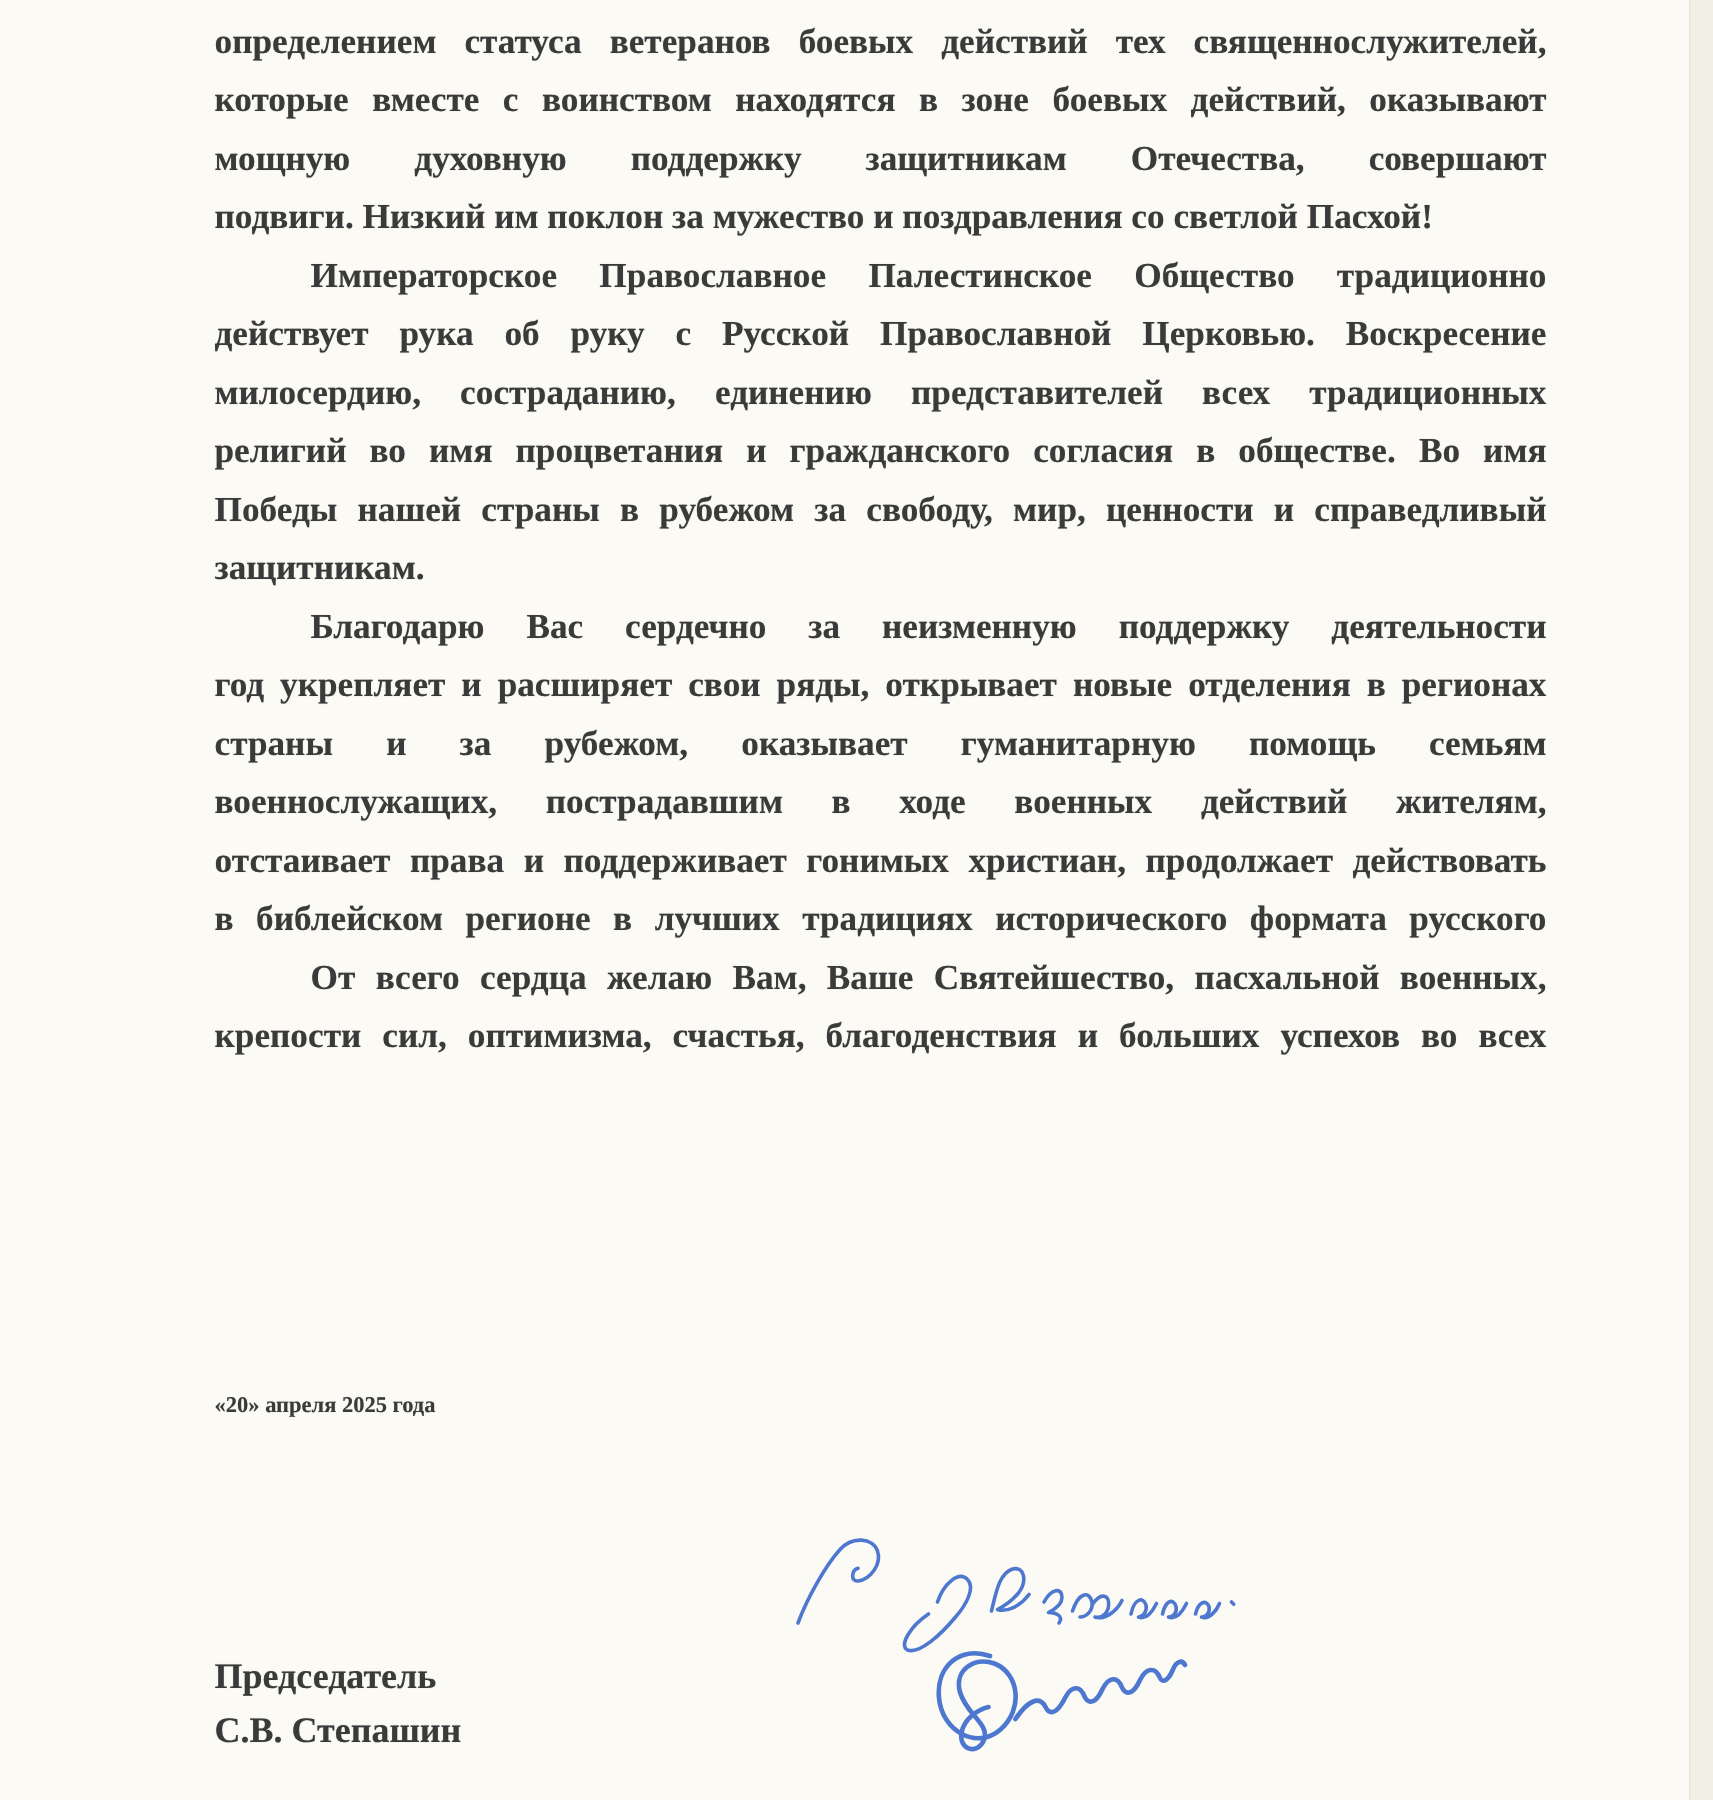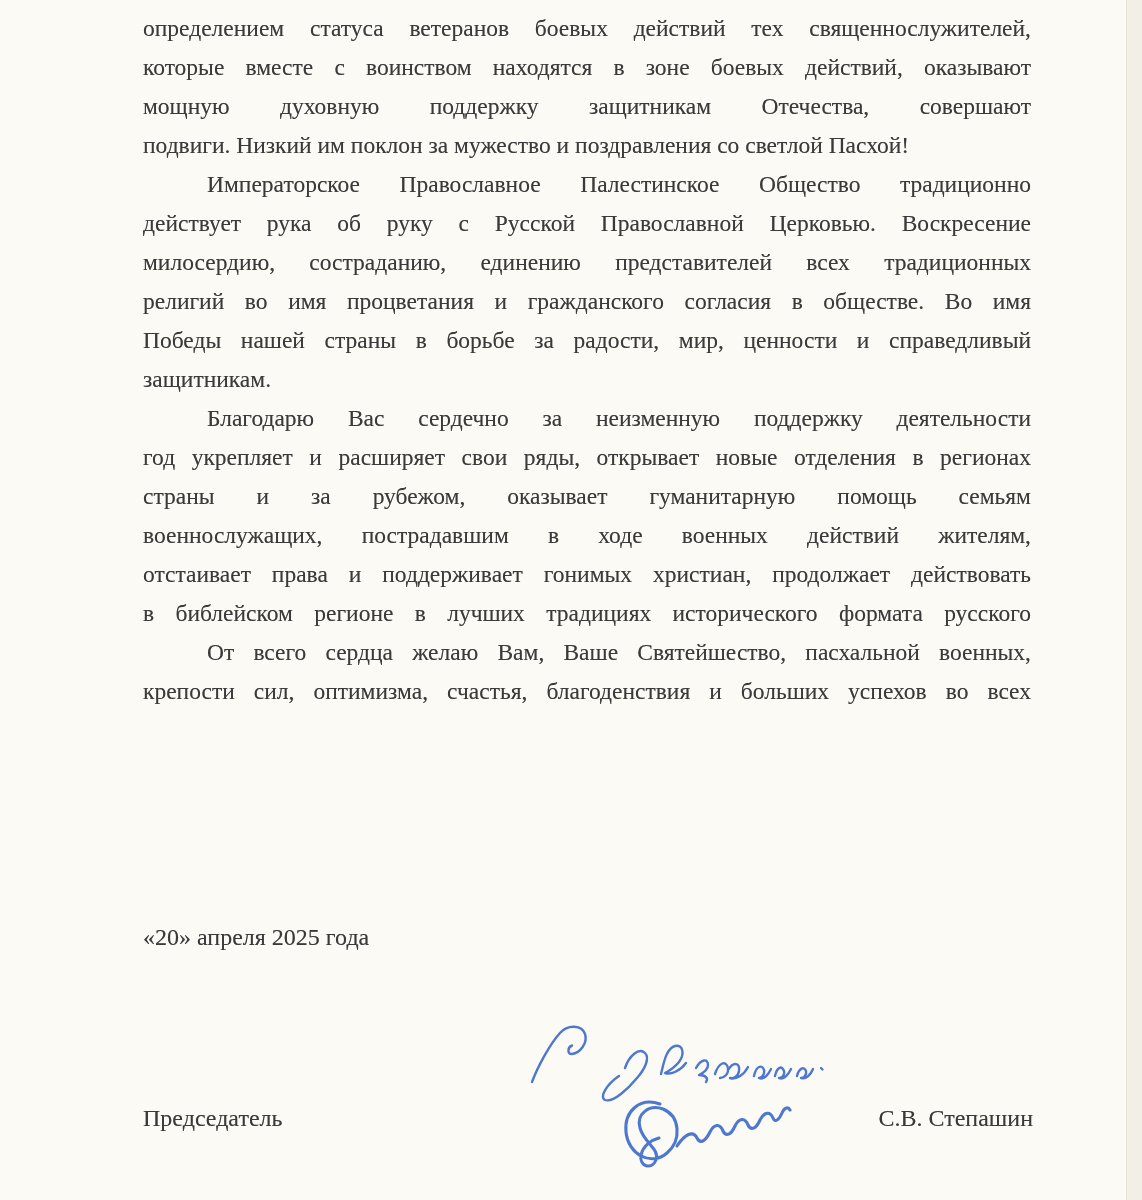--- a/index.html
+++ b/index.html
@@ -10,21 +10,21 @@
     --ink-blue:#3f6dcb;
   }
   html,body{margin:0;padding:0;}
   body{
     width:1142px;height:1200px;
     background:var(--paper);
     font-family:"Liberation Serif","DejaVu Serif",serif;
     position:relative;
     overflow:hidden;
   }
-  .paper{position:absolute;inset:0;}
+  .paper{position:absolute;inset:0;font-weight:bold;}
   .edge-band{
     position:absolute;top:0;right:0;width:15px;height:100%;
     background:var(--band);
     border-left:1px solid var(--band-line);
   }
   .body-text{
     position:absolute;left:143px;top:9px;width:888px;
     color:var(--ink-text);
   }
   .line{
@@ -40,30 +40,31 @@
   }
   .line.last{
     text-align:right;
     text-align-last:left;
   }
   .line.indent{
     text-indent:64px;
   }
   .date-line{
     position:absolute;left:143px;top:918px;
-    font-size:24px;line-height:39px;
+    font-size:15px;line-height:39px;
     color:var(--ink-text);
     text-shadow:0 0 0.6px rgba(70,70,70,0.45);
   }
   .sig-row{
     position:absolute;left:143px;top:1100px;width:890px;
     display:flex;justify-content:space-between;align-items:baseline;
     font-size:24px;line-height:36px;
     color:var(--ink-text);
     text-shadow:0 0 0.6px rgba(70,70,70,0.45);
+    flex-direction:column;
   }
   .handwriting{
     position:absolute;left:495px;top:1016px;
     width:345px;height:165px;
     pointer-events:none;
   }
   .handwriting path{
     fill:none;
     stroke:var(--ink-blue);
     stroke-linecap:round;
@@ -87,21 +88,21 @@
       <div class="line">которые вместе с воинством находятся в зоне боевых действий, оказывают</div>
       <div class="line">мощную духовную поддержку защитникам Отечества, совершают</div>
       <div class="line last">подвиги.  Низкий им поклон за мужество и поздравления со светлой Пасхой!</div>
     </section>
 
     <section>
       <div class="line indent">Императорское Православное Палестинское Общество традиционно</div>
       <div class="line">действует рука об руку с Русской Православной Церковью. Воскресение</div>
       <div class="line">милосердию, состраданию, единению представителей всех традиционных</div>
       <div class="line">религий во имя процветания и гражданского согласия в обществе. Во имя</div>
-      <div class="line">Победы нашей страны в борьбе за радости, мир, ценности и справедливый</div>
+      <div class="line">Победы нашей страны в рубежом за свободу, мир, ценности и справедливый</div>
       <div class="line last">защитникам.</div>
     </section>
 
     <section>
       <div class="line indent">Благодарю Вас сердечно за неизменную поддержку деятельности</div>
       <div class="line">год укрепляет и расширяет свои ряды, открывает новые отделения в регионах</div>
       <div class="line">страны и за рубежом, оказывает гуманитарную помощь семьям</div>
       <div class="line">военнослужащих, пострадавшим в ходе военных действий жителям,</div>
       <div class="line">отстаивает права  и поддерживает гонимых христиан, продолжает действовать</div>
       <div class="line">в библейском регионе в  лучших традициях исторического формата  русского</div>

